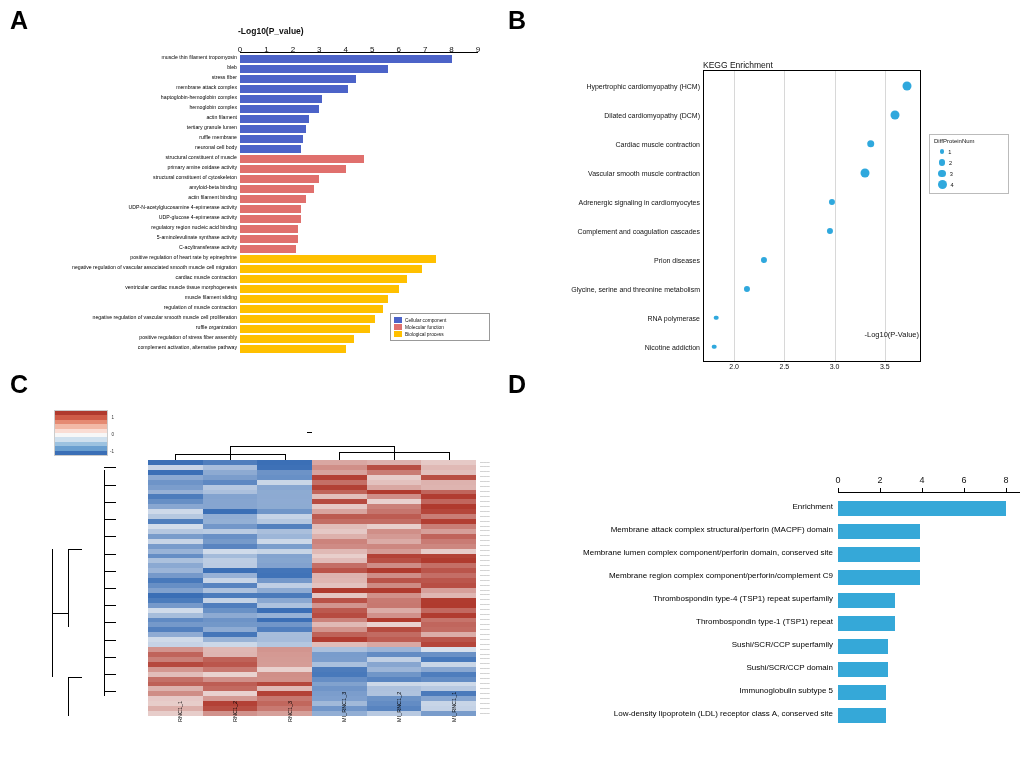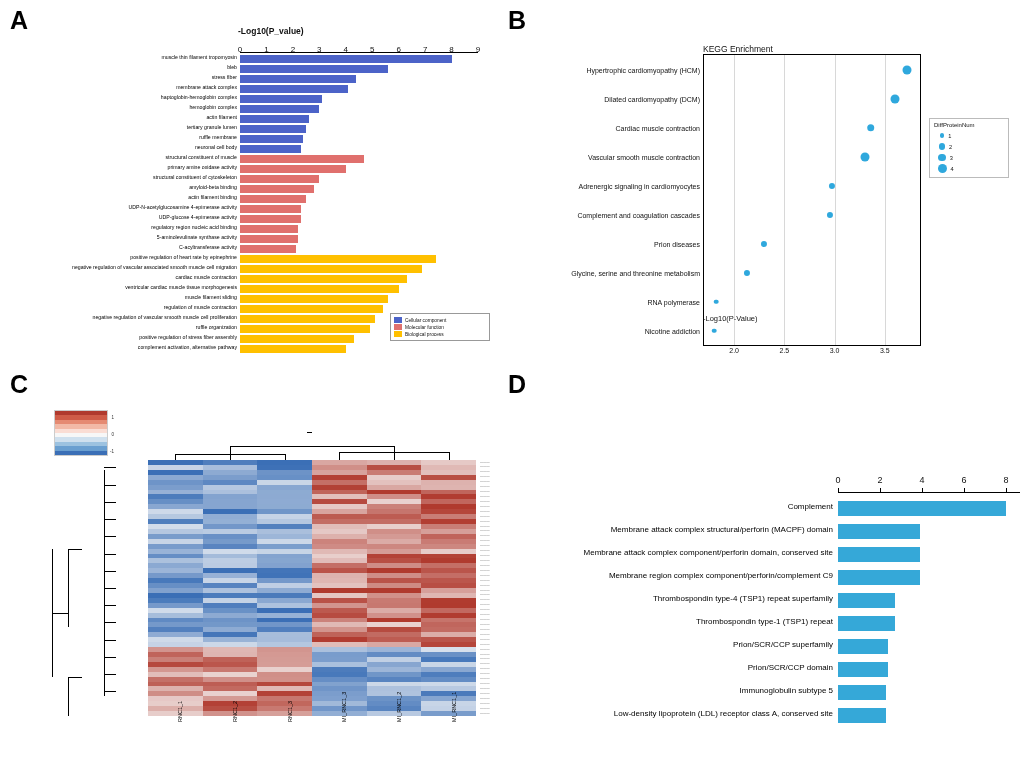--- a/index.html
+++ b/index.html
@@ -15,28 +15,28 @@
   #panelA .axisline{position:absolute;left:232px;top:44px;width:238px;height:1px;background:#000;}
   .bar-row{position:absolute;height:8px;left:0;}
   .bar{position:absolute;left:0;top:0;height:100%;}
   .bar-label{position:absolute;right:100%;margin-right:3px;top:-1px;font-size:5.2px;white-space:nowrap;text-align:right;color:#000;}
   #legendA{position:absolute;left:382px;top:305px;width:92px;border:1px solid #999;background:#fff;padding:2px 3px;}
   #legendA .lgi{display:flex;align-items:center;margin:1px 0;}
   #legendA .sw{width:8px;height:6px;margin-right:3px;display:inline-block;}
   #legendA .lgt{font-size:4.8px;}
 
   
-  #panelB{position:absolute;left:505px;top:8px;width:507px;height:360px;}
+  #panelB{position:absolute;left:505px;top:24px;width:507px;height:360px;}
   #panelB .bttl{position:absolute;left:198px;top:36px;font-size:8.5px;}
   #panelB .bbox{position:absolute;left:198px;top:46px;width:216px;height:290px;border:1px solid #000;}
   #panelB .gline{position:absolute;top:0;bottom:0;width:1px;background:#d8d8d8;}
   #panelB .cat{position:absolute;right:100%;margin-right:4px;font-size:7px;white-space:nowrap;transform:translateY(-50%);}
   #panelB .dot{position:absolute;border-radius:50%;background:#2fa8dd;transform:translate(-50%,-50%);}
   #panelB .xtk{position:absolute;top:292px;font-size:7px;transform:translateX(-50%);}
-  #panelB .xlab{position:absolute;left:198px;top:306px;width:216px;text-align:left;font-size:7.5px;}
+  #panelB .xlab{position:absolute;left:198px;top:306px;width:216px;text-align:right;font-size:7.5px;}
   #legendB{position:absolute;left:424px;top:110px;width:70px;border:1px solid #bbb;background:#fff;padding:3px 4px;}
   #legendB .lbt{font-size:6px;margin-bottom:2px;}
   #legendB .lrow{display:flex;align-items:center;height:11px;}
   #legendB .ldot{border-radius:50%;background:#2fa8dd;margin-right:4px;}
   #legendB .lnum{font-size:5.6px;}
 
   
   #panelC{position:absolute;left:8px;top:372px;width:492px;height:388px;}
   #cbar{position:absolute;left:46px;top:38px;width:52px;height:44px;border:1px solid #ccc;}
   #cbar .seg{width:100%;}
@@ -707,49 +707,49 @@
       <div class="dtick" style="left: 417px;">4</div>
       <div class="dtickmark" style="left: 417px;"></div>
       <div class="dtick" style="left: 459px;">6</div>
       <div class="dtickmark" style="left: 459px;"></div>
       <div class="dtick" style="left: 501px;">8</div>
       <div class="dtickmark" style="left: 501px;"></div>
     </div>
   <div id="dplot">
       <div class="dbar-row" style="top: 3px; width: 210px; height: 15px;">
         <div class="dbar" style="width: 168px; background: rgb(53, 168, 216);"></div>
-        <div class="dbar-label">Complement</div>
+        <div class="dbar-label">Enrichment</div>
       </div>
       <div class="dbar-row" style="top: 26px; width: 210px; height: 15px;">
         <div class="dbar" style="width: 81.9px; background: rgb(53, 168, 216);"></div>
         <div class="dbar-label">Membrane attack complex structural/perforin (MACPF) domain</div>
       </div>
       <div class="dbar-row" style="top: 49px; width: 210px; height: 15px;">
         <div class="dbar" style="width: 81.9px; background: rgb(53, 168, 216);"></div>
-        <div class="dbar-label">Membrane attack complex component/perforin domain, conserved site</div>
+        <div class="dbar-label">Membrane lumen complex component/perforin domain, conserved site</div>
       </div>
       <div class="dbar-row" style="top: 72px; width: 210px; height: 15px;">
         <div class="dbar" style="width: 81.9px; background: rgb(53, 168, 216);"></div>
         <div class="dbar-label">Membrane region complex component/perforin/complement C9</div>
       </div>
       <div class="dbar-row" style="top: 95px; width: 210px; height: 15px;">
         <div class="dbar" style="width: 56.7px; background: rgb(53, 168, 216);"></div>
         <div class="dbar-label">Thrombospondin type-4 (TSP1) repeat superfamily</div>
       </div>
       <div class="dbar-row" style="top: 118px; width: 210px; height: 15px;">
         <div class="dbar" style="width: 56.7px; background: rgb(53, 168, 216);"></div>
         <div class="dbar-label">Thrombospondin type-1 (TSP1) repeat</div>
       </div>
       <div class="dbar-row" style="top: 141px; width: 210px; height: 15px;">
         <div class="dbar" style="width: 50.4px; background: rgb(53, 168, 216);"></div>
-        <div class="dbar-label">Prion/SCR/CCP superfamily</div>
+        <div class="dbar-label">Sushi/SCR/CCP superfamily</div>
       </div>
       <div class="dbar-row" style="top: 164px; width: 210px; height: 15px;">
         <div class="dbar" style="width: 50.4px; background: rgb(53, 168, 216);"></div>
-        <div class="dbar-label">Prion/SCR/CCP domain</div>
+        <div class="dbar-label">Sushi/SCR/CCP domain</div>
       </div>
       <div class="dbar-row" style="top: 187px; width: 210px; height: 15px;">
         <div class="dbar" style="width: 48.3px; background: rgb(53, 168, 216);"></div>
         <div class="dbar-label">Immunoglobulin subtype 5</div>
       </div>
       <div class="dbar-row" style="top: 210px; width: 210px; height: 15px;">
         <div class="dbar" style="width: 48.3px; background: rgb(53, 168, 216);"></div>
         <div class="dbar-label">Low-density lipoprotein (LDL) receptor class A, conserved site</div>
       </div>
     </div>

